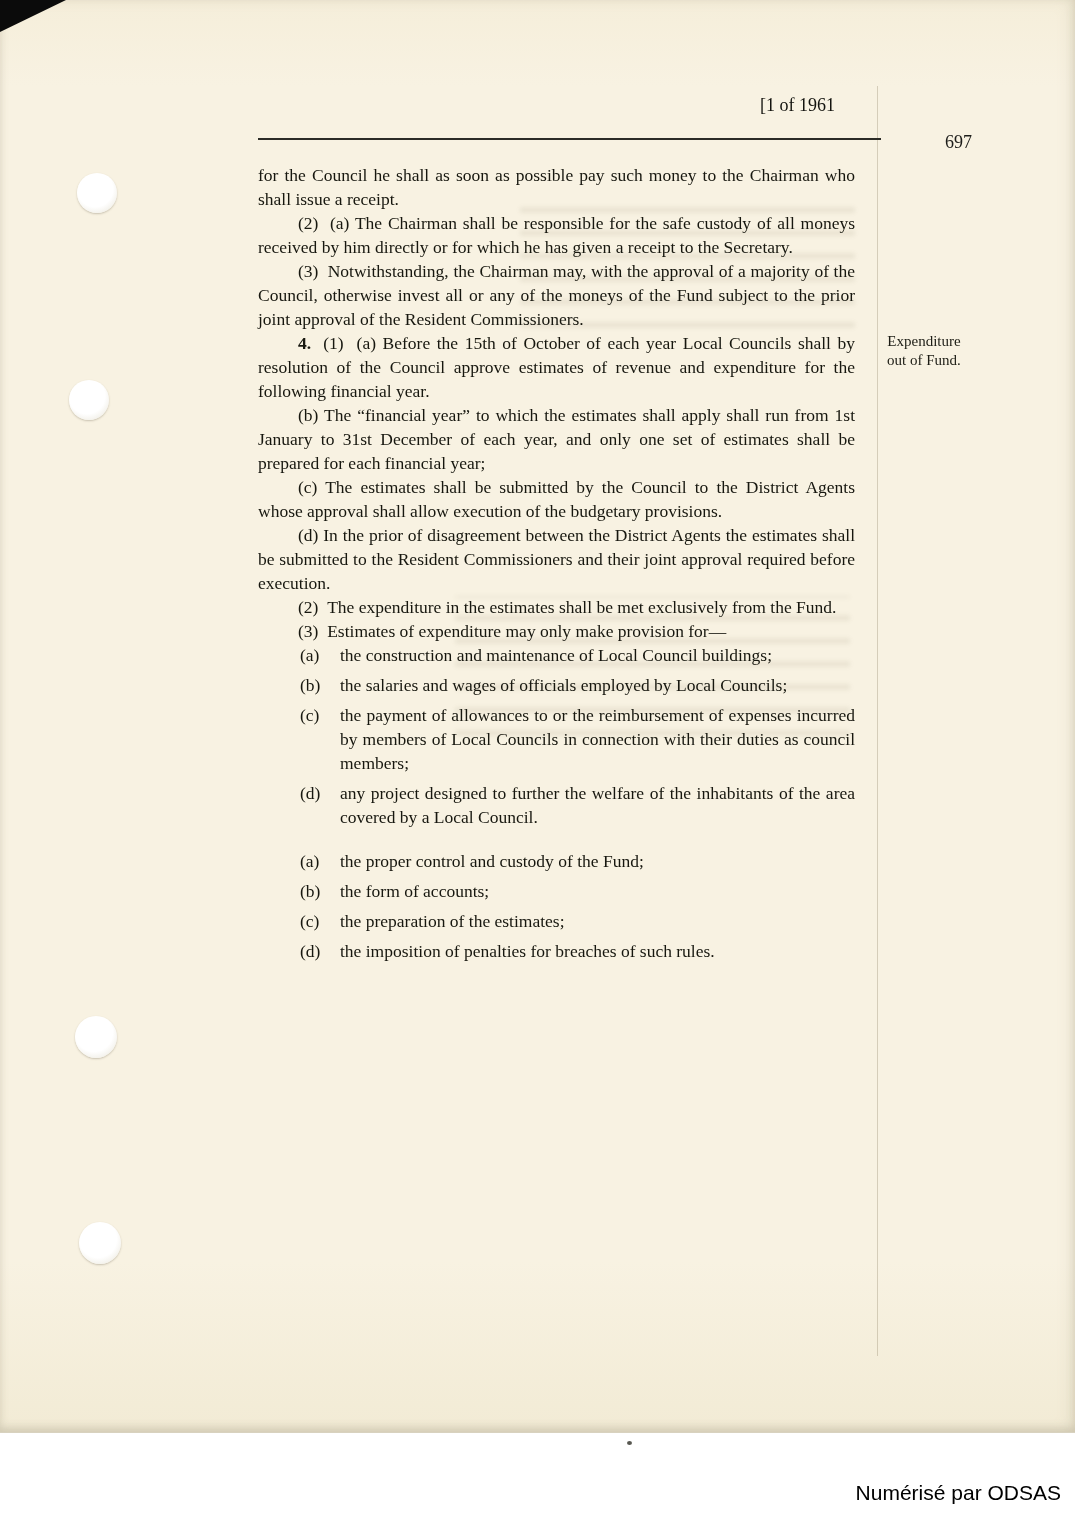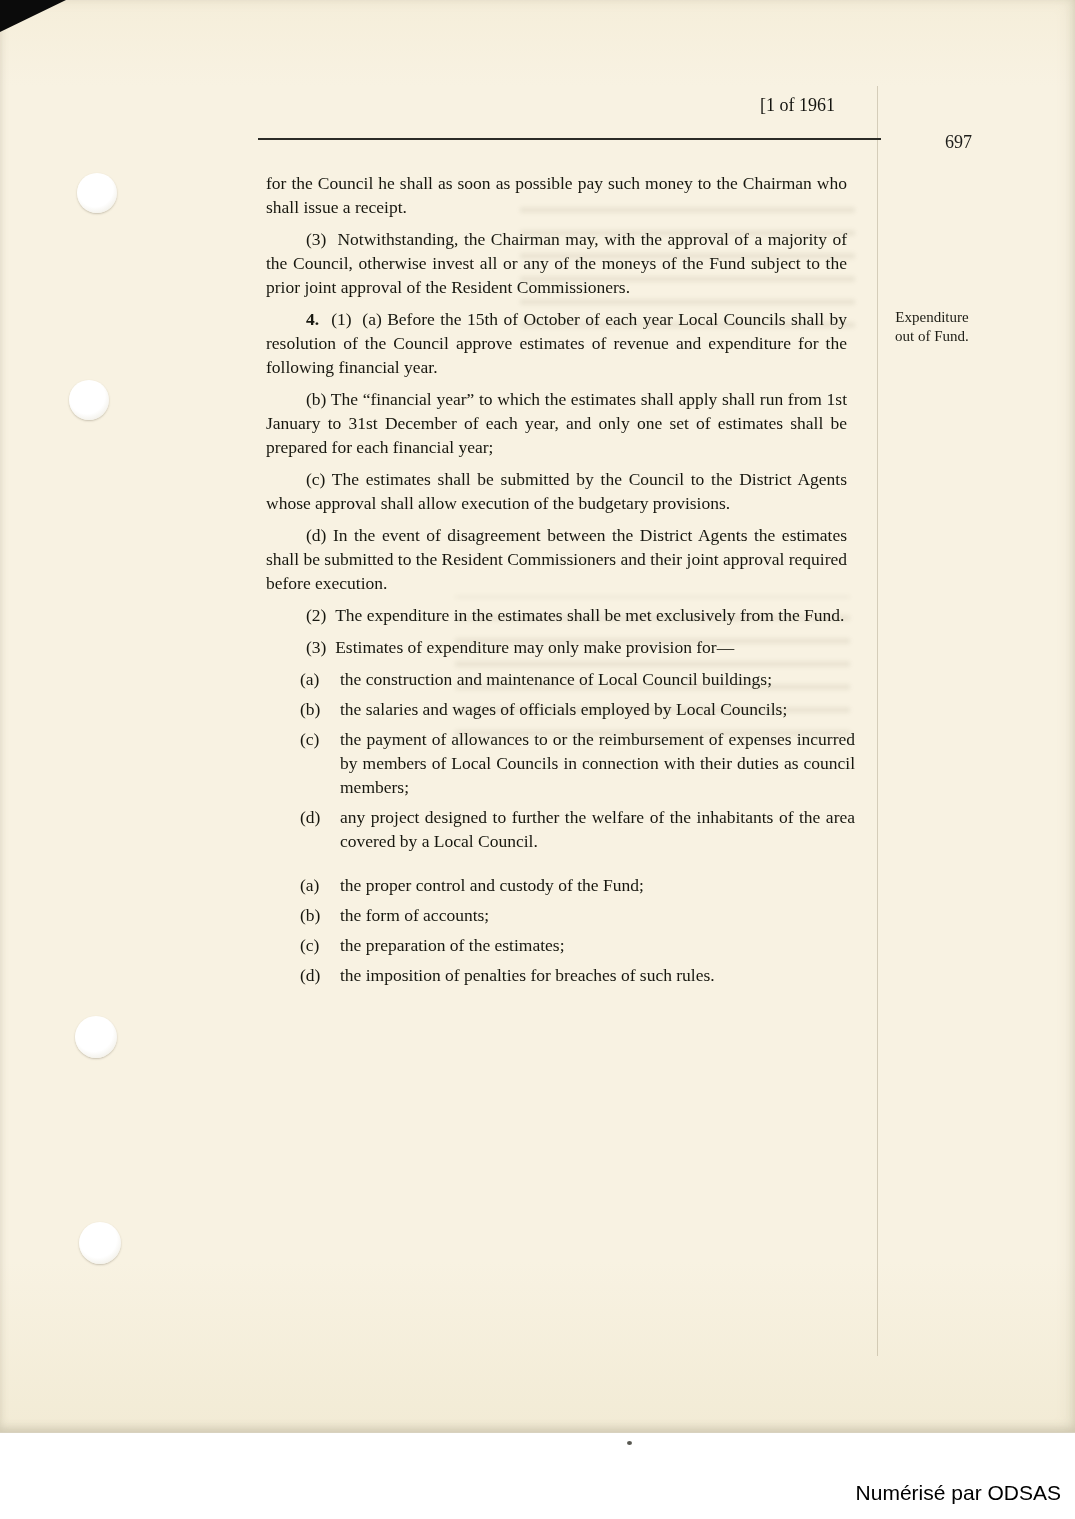--- a/index.html
+++ b/index.html
@@ -56,21 +56,21 @@
   }
   .hdr-issue { position:absolute; left:760px; top:95px; font-weight:400; font-size:18px; color:#14140f; }
   .hdr-page  { position:absolute; left:945px; top:95px; font-size:18px; color:#1d1d1a;margin-top:37px; }
   .hdr-rule  { position:absolute; left:258px; top:138px; width:623px; height:2px; background:#2c2c27; }
 
   
   .main {
     position:absolute; left:258px; top:163px; width:597px;
     font-size:17.5px; line-height:24px; text-align:justify; color:#17170f;
   }
-  .main p { margin:8px; position:relative; }
+  .main p { margin:0; position:relative; }
   .ind { text-indent:40px; }
   .mb6  { margin-bottom:6px; }
   .mb8  { margin-bottom:8px; }
   .mb10 { margin-bottom:10px; }
   .mb12 { margin-bottom:12px; }
   .mb14 { margin-bottom:14px; }
   .mb16 { margin-bottom:16px; }
   .mb18 { margin-bottom:18px; }
   .mb20 { margin-bottom:20px; }
 
@@ -109,34 +109,35 @@
   <div class="hole hole-4"></div>
 
   <div class="hdr-issue">[1 of 1961</div>
   <div class="hdr-page">697</div>
   <div class="hdr-rule"></div>
 
   <div class="main">
 
     <p class="mb12">for the Council he shall as soon as possible pay such money to the Chairman who shall issue a receipt.</p>
 
+    <p class="ind mb6">(2)&nbsp;&nbsp;(a) The Chairman shall be responsible for the safe custody of all moneys received by him directly or for which he has given a receipt to the Secretary.</p>
 
 
     <p class="ind mb18">(3)&nbsp;&nbsp;Notwithstanding, the Chairman may, with the approval of a majority of the Council, otherwise invest all or any of the moneys of the Fund subject to the prior joint approval of the Resident Commissioners.</p>
 
     <p class="ind mb10">
       <b class="secnum">4.</b><span>(1)&nbsp;&nbsp;(a) Before the 15th of October of each year Local Councils shall by resolution of the Council approve estimates of revenue and expenditure for the following financial year.</span>
       <span class="margin-note">Expenditure out of Fund.</span>
     </p>
 
     <p class="ind mb8">(b) The “financial year” to which the estimates shall apply shall run from 1st January to 31st December of each year, and only one set of estimates shall be prepared for each financial year;</p>
 
     <p class="ind mb6">(c) The estimates shall be submitted by the Council to the District Agents whose approval shall allow execution of the budgetary provisions.</p>
 
-    <p class="ind mb16">(d) In the event of disagreement between the District Agents the estimates shall be submitted to the Resident Commissioners and their joint approval required before execution.</p>
+    <p class="ind mb16">(d) In the prior of disagreement between the District Agents the estimates shall be submitted to the Resident Commissioners and their joint approval required before execution.</p>
 
     <p class="ind mb14">(2)&nbsp;&nbsp;The expenditure in the estimates shall be met exclusively from the Fund.</p>
 
     <p class="ind mb10">(3)&nbsp;&nbsp;Estimates of expenditure may only make provision for—</p>
 
     <div class="li">
       <span class="li-label">(a)</span>
       <span class="li-text">the construction and maintenance of Local Council buildings;</span>
     </div>
     <div class="li">

